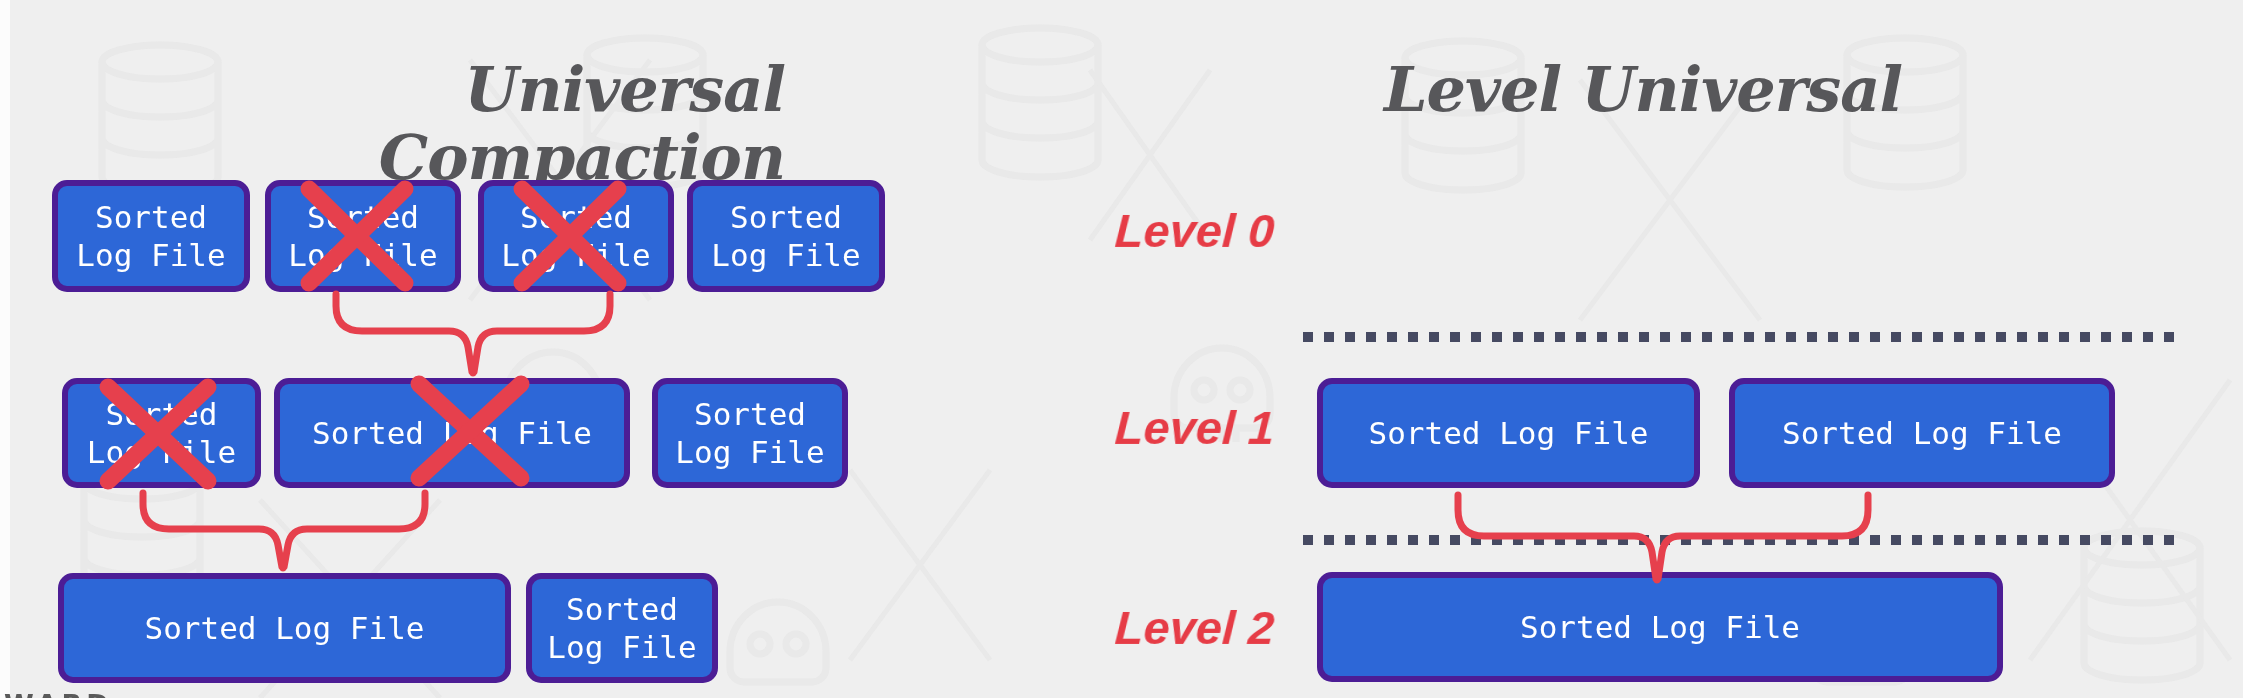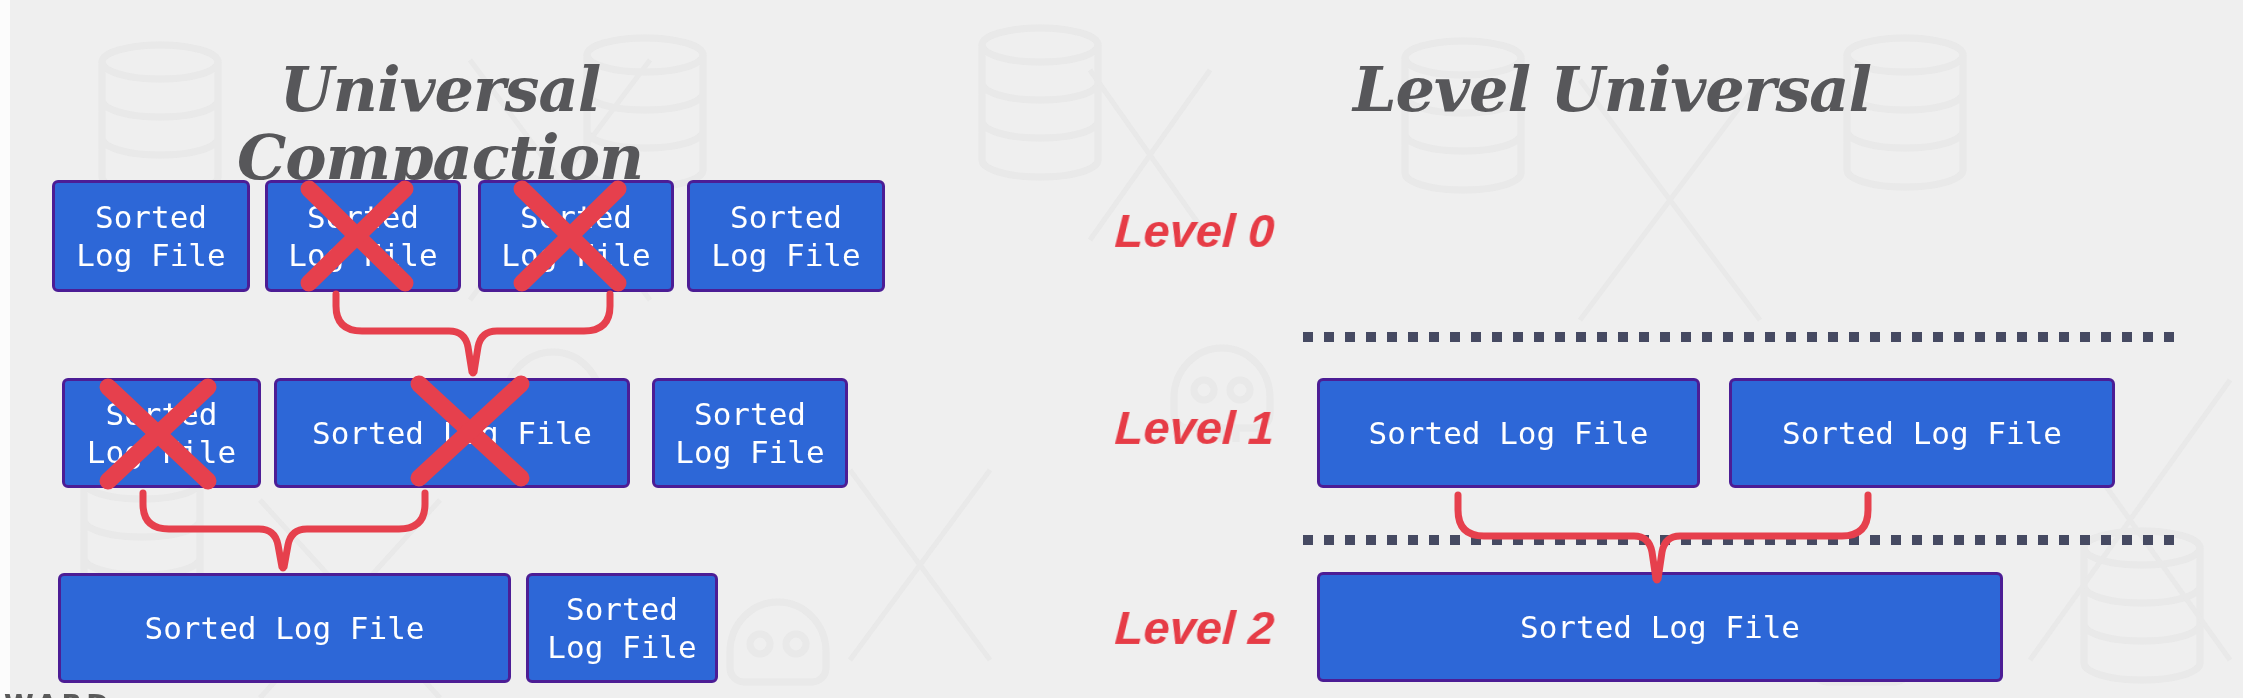--- a/index.html
+++ b/index.html
@@ -1,22 +1,22 @@
 <!DOCTYPE html>
 <html><head>
 <meta charset="utf-8">
 <style>
   html,body{margin:0;padding:0;background:#e8e8e8;}
   .stage{position:relative;width:2243px;height:698px;background:#efefef;overflow:hidden;
          font-family:"DejaVu Sans",sans-serif;}
   .strip{position:absolute;left:0;top:0;width:10px;height:698px;background:#fcfcfc;}
   .wm,.marks{position:absolute;left:0;top:0;pointer-events:none;}
   .title{position:absolute;font-family:"DejaVu Serif",serif;font-style:italic;font-weight:700;
-         font-size:62px;color:#57575a;text-align:center;letter-spacing:-1px;line-height:1.1;}
-  .box{position:absolute;background:#2d67d7;border:3px solid #4c1d95;border-radius:6px;
+         font-size:62px;color:#57575a;text-align:right;letter-spacing:-1px;line-height:1.1;}
+  .box{position:absolute;background:#2d67d7;border:6px solid #4c1d95;border-radius:15px;
        box-sizing:border-box;display:flex;align-items:center;justify-content:center;}
   .box-label{font-family:"DejaVu Sans Mono","Liberation Mono",monospace;color:#ffffff;
              font-size:31px;line-height:38px;white-space:pre-line;text-align:center;}
   .lvl{position:absolute;left:1115px;font-family:"Liberation Sans",sans-serif;font-style:italic;
        font-weight:700;font-size:47px;color:#e63c46;transform:skewX(-3deg);}
   .dots{position:absolute;height:10px;left:1303px;width:877px;
         background:repeating-linear-gradient(90deg,#464a62 0,#464a62 10px,transparent 10px,transparent 21px);}
   .partial{position:absolute;left:4px;top:690px;height:8px;width:220px;overflow:hidden;
            color:#5a5a5a;font-weight:700;font-size:27px;letter-spacing:4px;line-height:30px;}
 </style>

